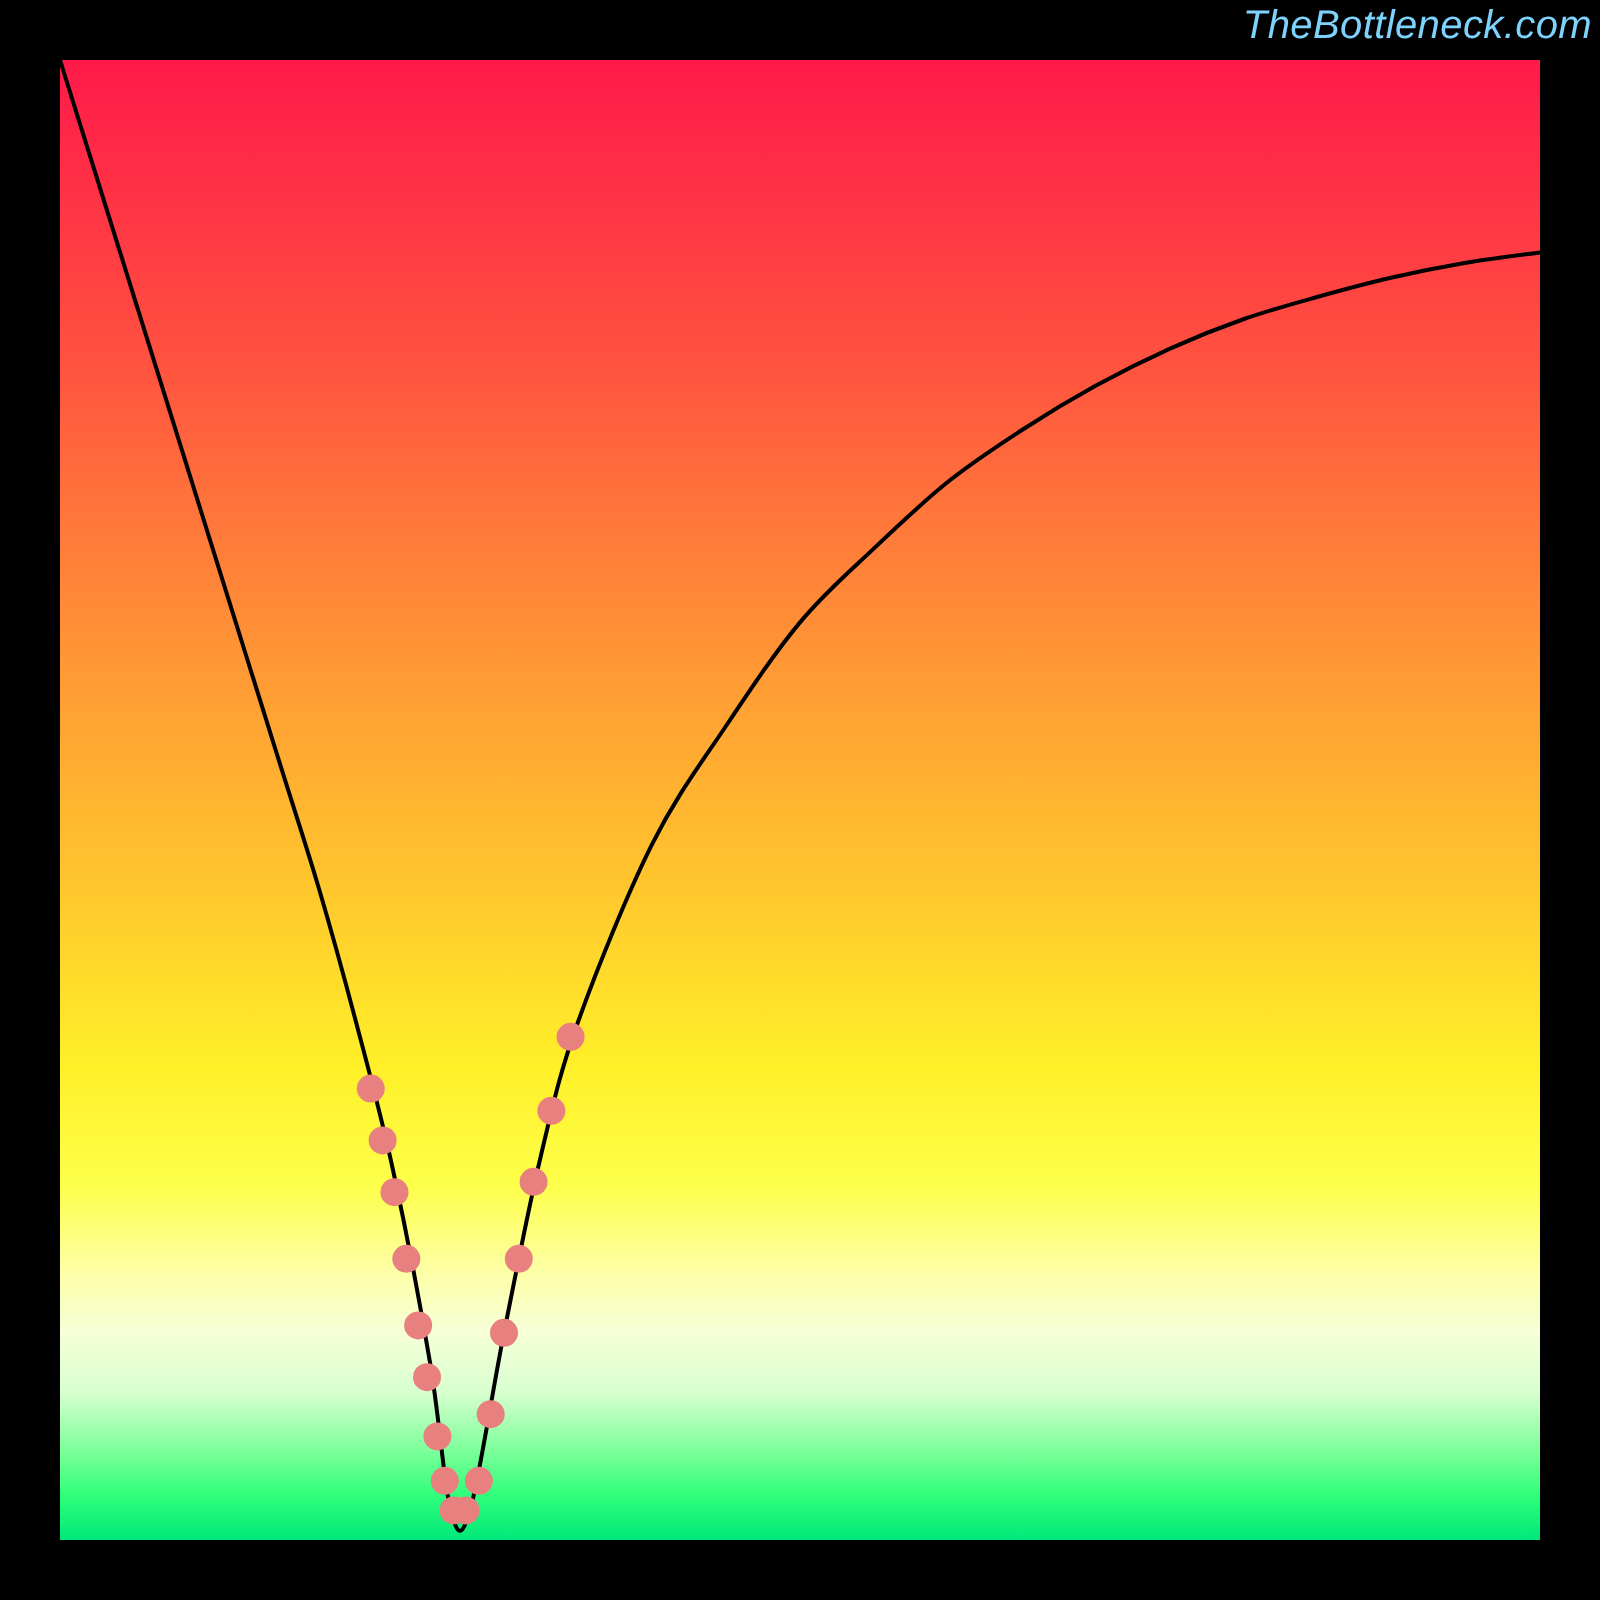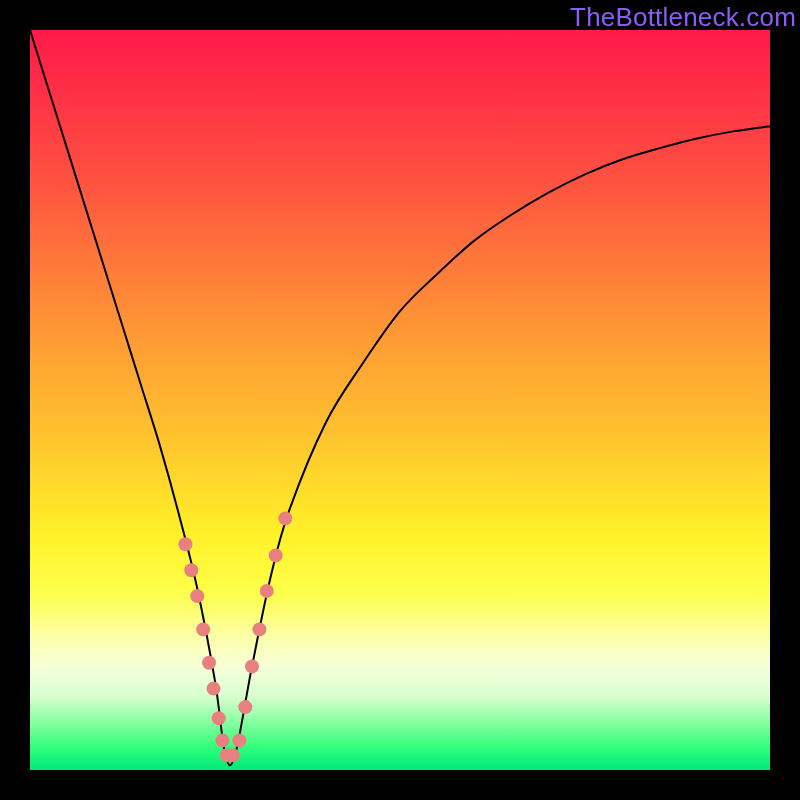--- a/index.html
+++ b/index.html
@@ -31,24 +31,25 @@
       #7cff9a 94%,
       #2fff7a 97%,
       #00e87a 100%
     );
   }
   .watermark {
     position: absolute;
     top: 2px;
     right: 4px;
     font-family: Arial, Helvetica, sans-serif;
-    font-size: 26px;
-    color: #8b5cf6;
+    font-size: 20px;
+    color: #7dd3fc;
     letter-spacing: 0.2px;
     z-index: 10;
+    font-style: italic;
   }
   svg.curve-layer {
     position: absolute;
     inset: 0;
     width: 100%;
     height: 100%;
     overflow: visible;
   }
   .curve { stroke: #000; stroke-width: 2; fill: none; }
   .marker { fill: #e98080; }

